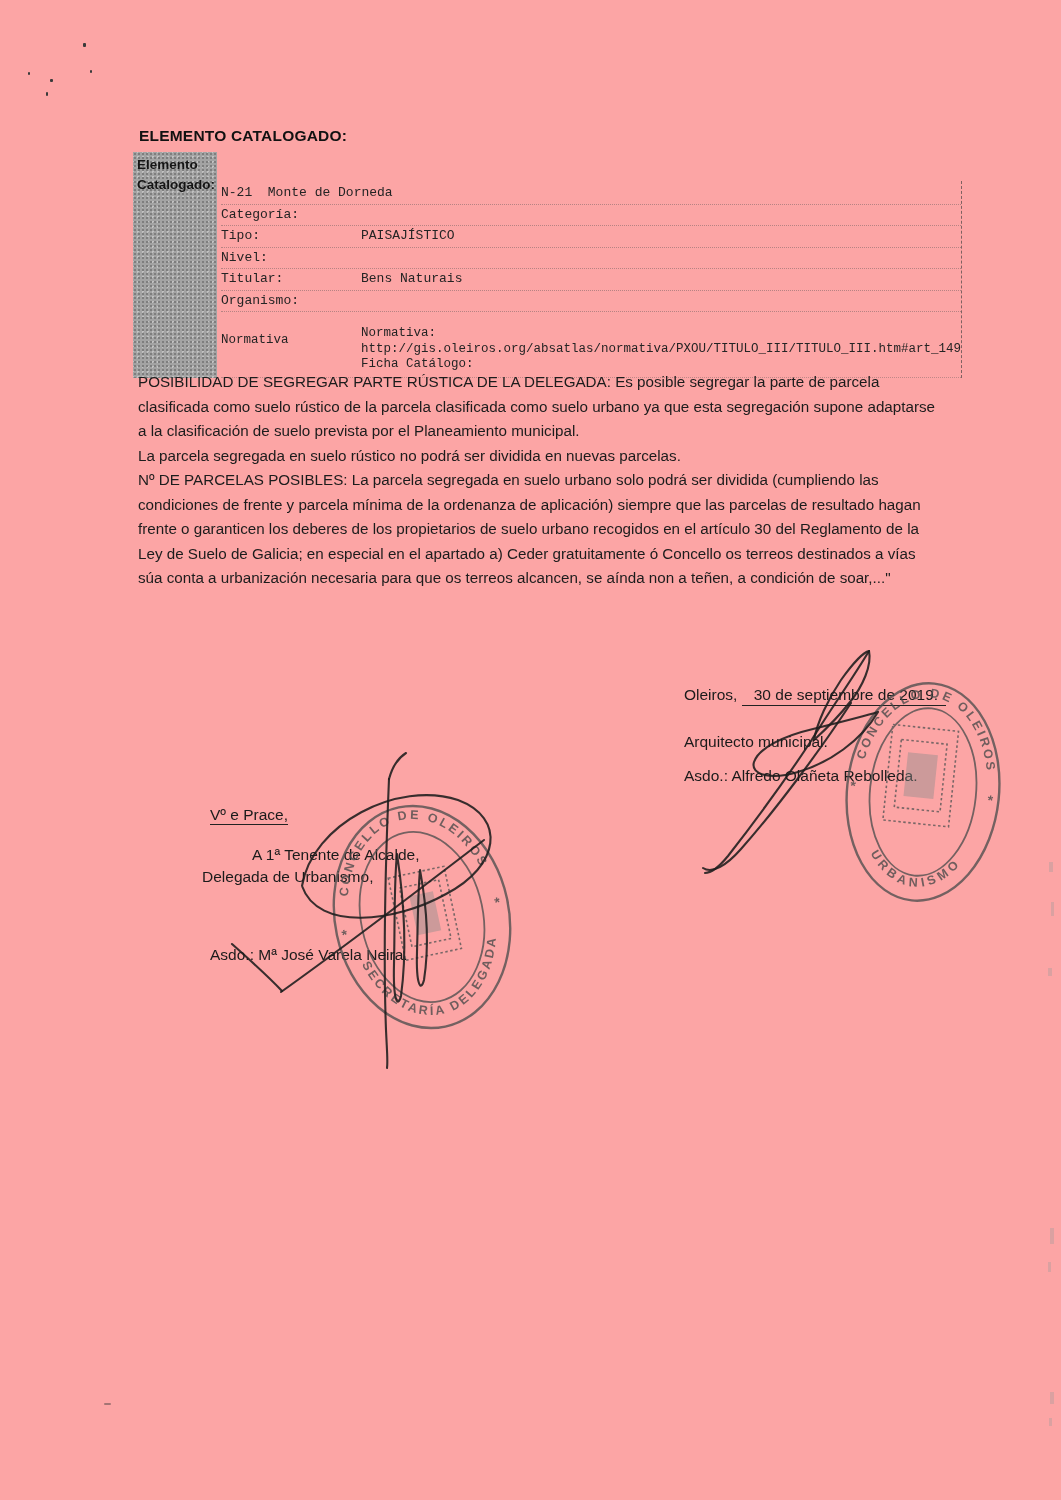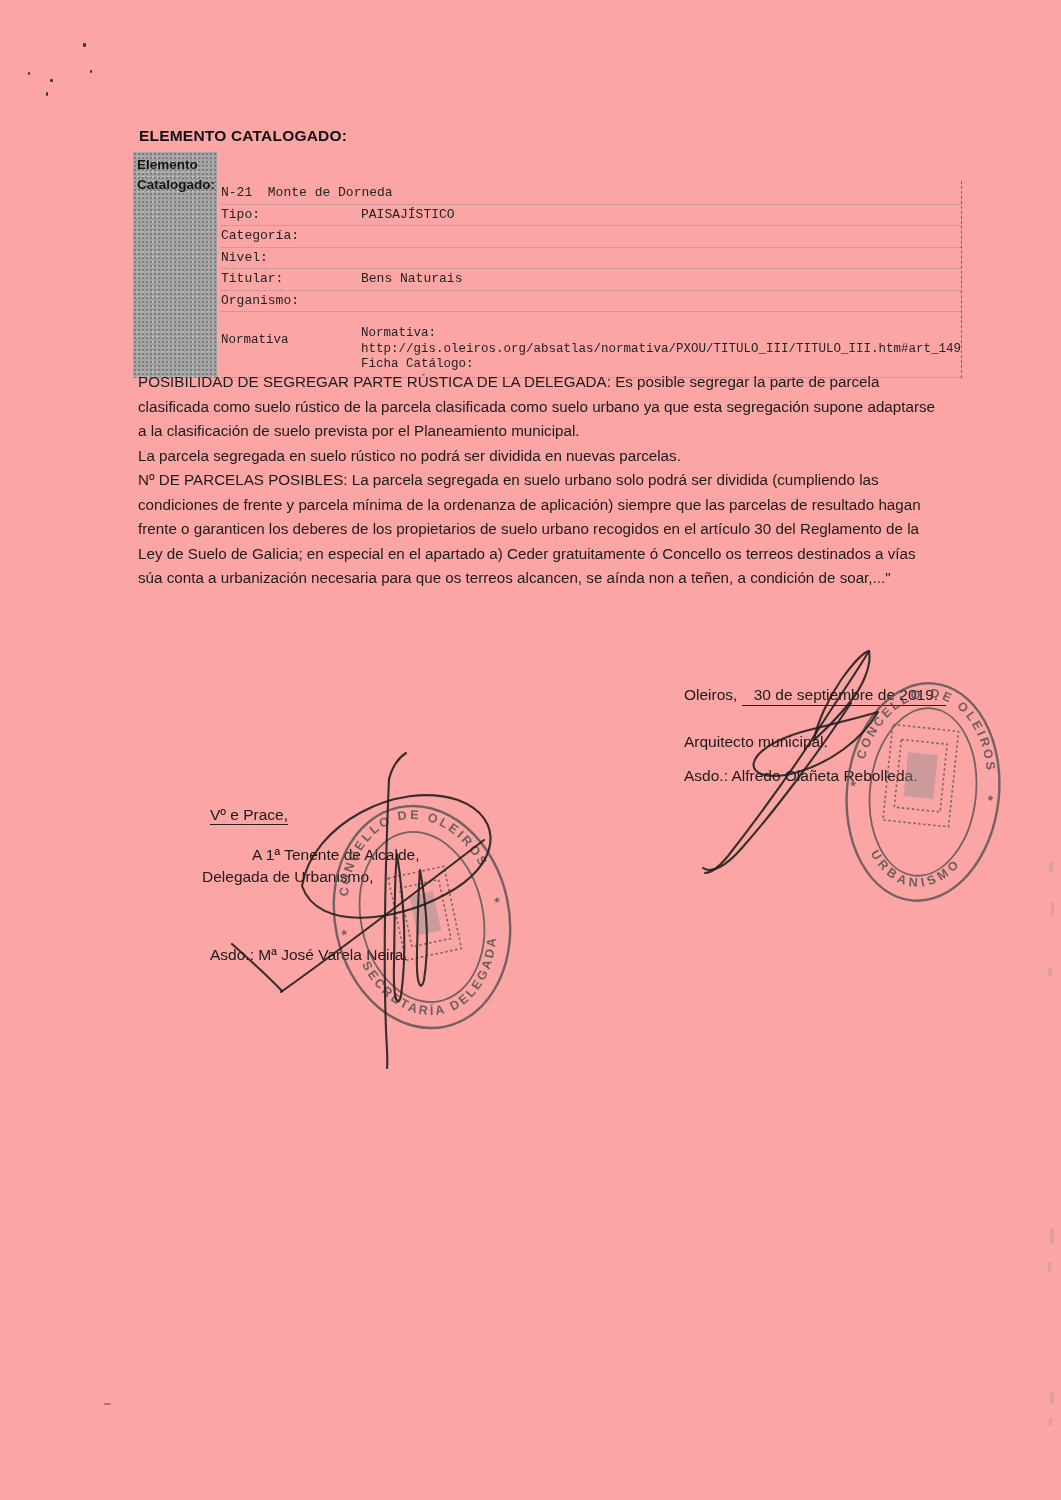--- a/index.html
+++ b/index.html
@@ -67,26 +67,26 @@
   <div class="abs cat-table" style="left:133px;top:152px;">
     <div class="cat-head">
       <div>Elemento</div>
       <div>Catalogado:</div>
     </div>
     <div class="cat-body">
       <div class="trow" style="margin-top:2px;">
         <span>N-21  Monte de Dorneda</span>
       </div>
       <div class="trow">
+        <span class="lbl">Categoría:</span>
+        <span class="val"></span>
+      </div>
+      <div class="trow">
         <span class="lbl">Tipo:</span>
         <span class="val">PAISAJÍSTICO</span>
-      </div>
-      <div class="trow">
-        <span class="lbl">Categoría:</span>
-        <span class="val"></span>
       </div>
       <div class="trow">
         <span class="lbl">Nivel:</span>
         <span class="val"></span>
       </div>
       <div class="trow">
         <span class="lbl">Titular:</span>
         <span class="val">Bens Naturais</span>
       </div>
       <div class="trow">

